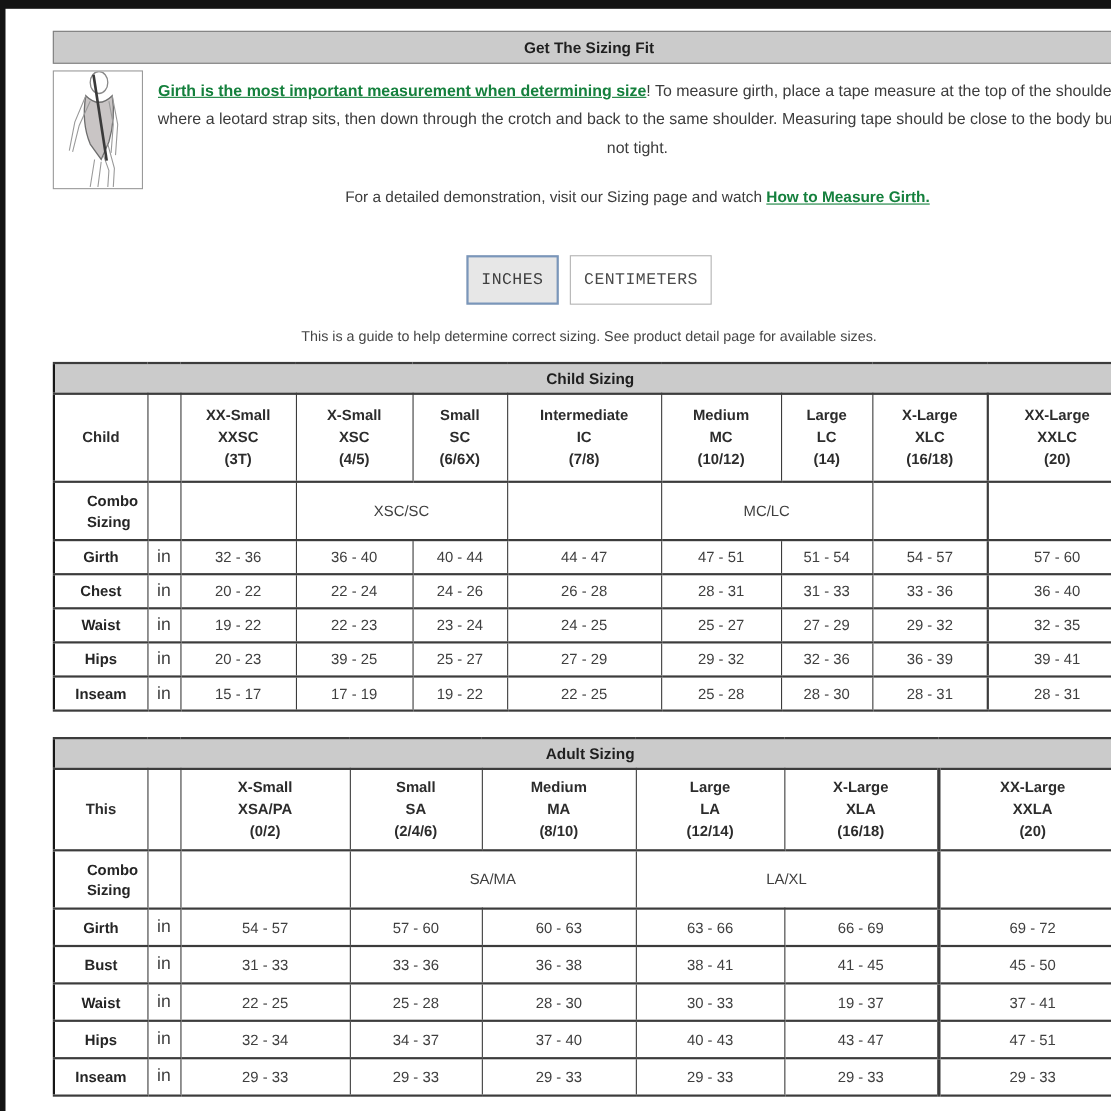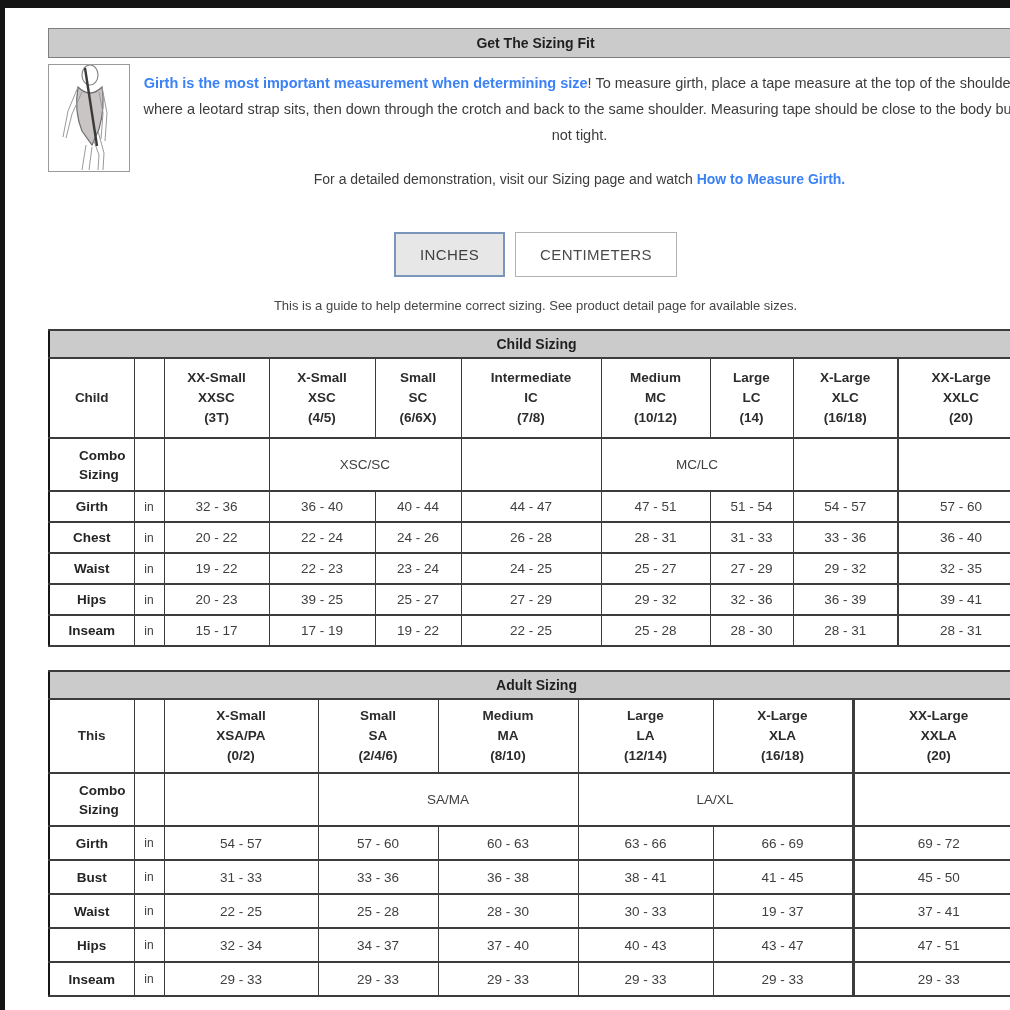--- a/index.html
+++ b/index.html
@@ -36,32 +36,32 @@
     flex: 0 0 auto;
   }
   .intro-text {
     flex: 1 1 auto;
     padding: 6px 4px 0 10px;
     text-align: center;
     font-size: 14.5px;
     line-height: 26px;
     color: #3c3c3c;
   }
-  .intro-text strong { color: #3b82f6; }
+  .intro-text strong { color: #15803d; text-decoration: underline; }
   .demo-line { margin-top: 18px; font-size: 14px; }
 
   .unit-buttons { margin-top: 40px; text-align: center; }
   .btn {
     display: inline-block;
-    font-family: Liberation Sans, sans-serif;
+    font-family: Liberation Mono, monospace;
     font-size: 15px;
     letter-spacing: 0.4px;
     color: #4a4a4a;
     height: 45px;
-    padding: 0 24px;
+    padding: 0 12px;
     background: #ffffff;
     border: 1px solid #b3b3b3;
     cursor: pointer;
     vertical-align: middle;
     margin: 0 5px;
   }
   .btn.selected {
     background: #e7e7e7;
     border: 2px solid #7a96ba;
     color: #3f3f3f;
@@ -94,21 +94,21 @@
     height: 28px;
   }
   .size-table .header-row td { font-weight: bold; color: #2c2c2c; line-height: 20px; }
   .child .header-row td { height: 80px; margin-top: 44px; }
   .adult .header-row td { height: 74px; }
   .size-table .combo-row td { height: 53px; }
   .child .data-row td { height: 31px; }
   .adult .data-row td { height: 34px; }
   .size-table .lbl { font-weight: bold; color: #252525; }
   .size-table .combo-lbl { line-height: 19px; padding: 0 29px; }
-  .size-table .unit { font-size: 12px; text-align: center; }
+  .size-table .unit { font-size: 16px; text-align: center; }
   .child tr:not(.title-row) td:last-child { border-left-width: 2px; }
   .adult tr:not(.title-row) td:last-child { border-left-width: 3px; }
   .child { margin-top: 16px; }
   .adult { margin-top: 23px; }
 </style>
 </head>
 <body>
 
 <div class="top-black-bar"></div>
 <div class="left-black-bar"></div>

